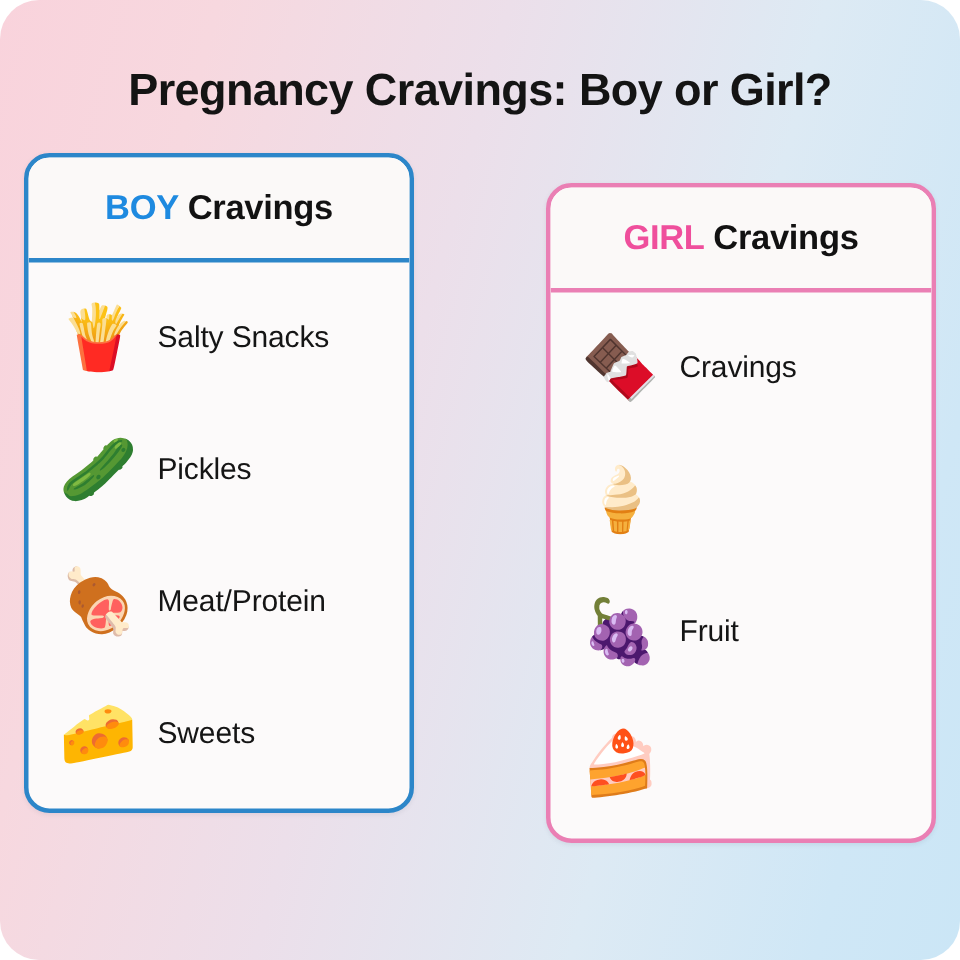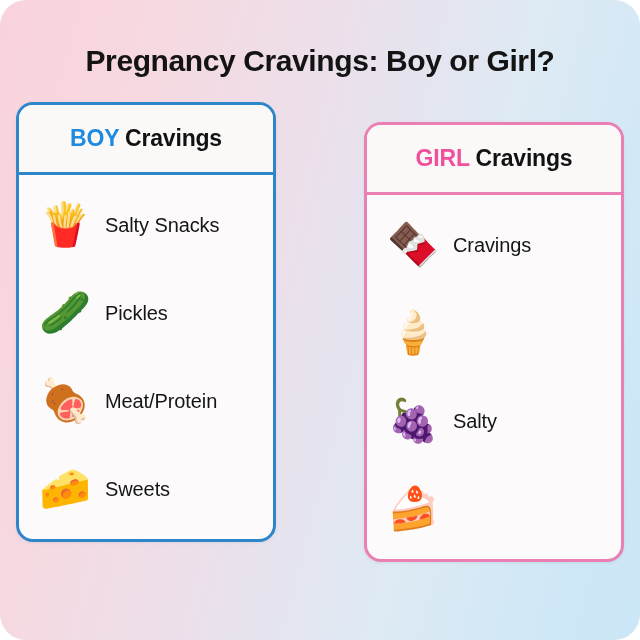--- a/index.html
+++ b/index.html
@@ -193,21 +193,21 @@
           <span class="item-icon">🍫</span>
           <span class="item-label">Cravings</span>
         </div>
 
         <div class="item-row">
           <span class="item-icon">🍦</span>
         </div>
 
         <div class="item-row">
           <span class="item-icon">🍇</span>
-          <span class="item-label">Salty</span>
+          <span class="item-label">Fruit</span>
         </div>
 
         <div class="item-row">
           <span class="item-icon">🍰</span>
         </div>
 
       </div>
     </div>
 
   </div>

